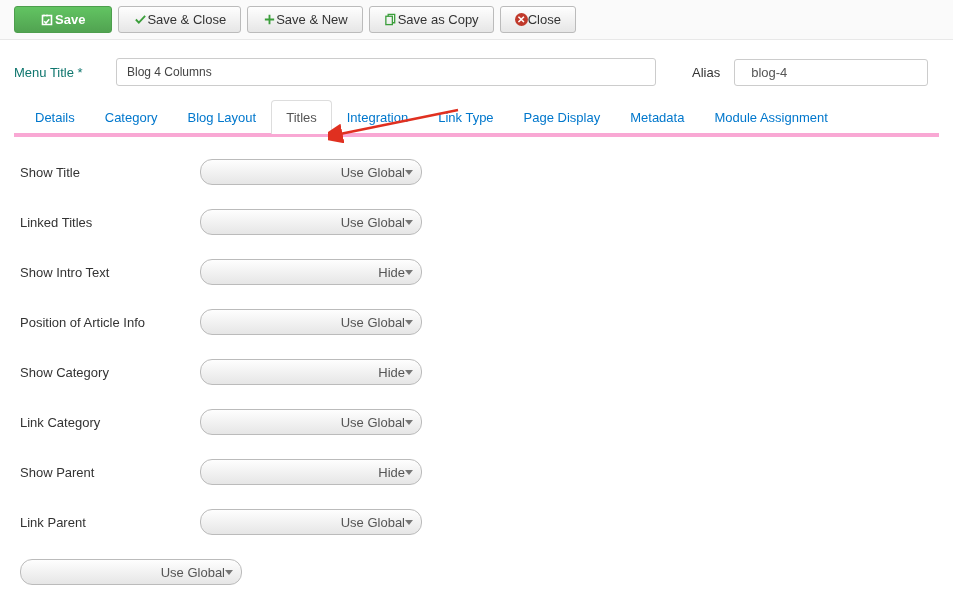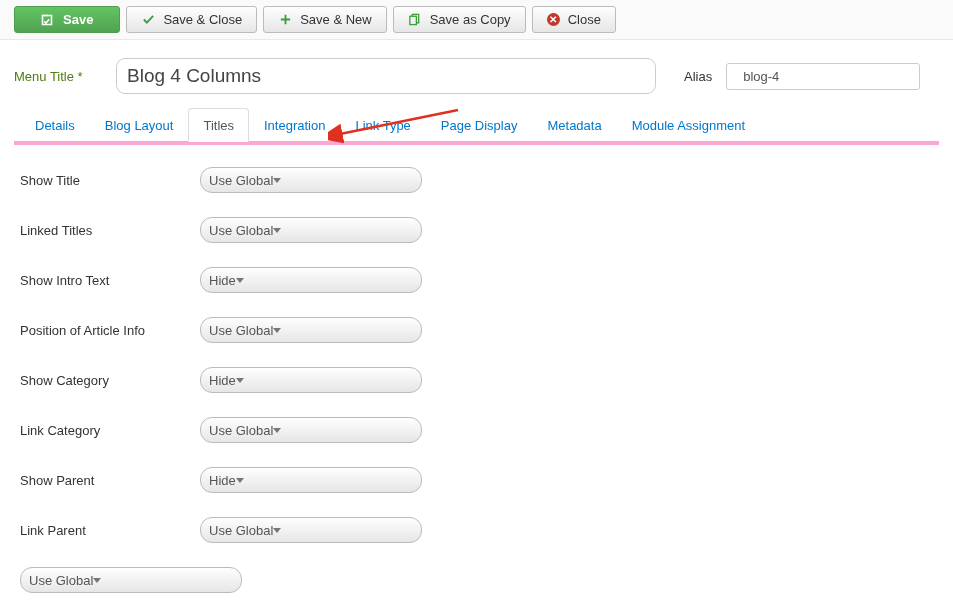--- a/index.html
+++ b/index.html
@@ -13,21 +13,21 @@
     .toolbar {
       padding: 6px 14px;
       display: flex;
       gap: 6px;
       background: #fafafa;
       border-bottom: 1px solid #e8e8e8;
     }
     .btn {
       display: inline-flex;
       align-items: center;
-      gap: 8px;
+      gap: 0;
       padding: 5px 14px;
       font-size: 13px;
       border-radius: 3px;
       cursor: pointer;
       border: 1px solid #bbb;
       background: linear-gradient(#fefefe, #e6e6e6);
       color: #333;
     }
     .btn-success {
       background: linear-gradient(#62c462, #51a351);
@@ -38,28 +38,28 @@
     }
     .icon { display: inline-flex; width: 14px; height: 14px; align-items: center; justify-content: center; }
     .icon-check svg, .icon-plus svg, .icon-copy svg, .icon-edit svg { width: 13px; height: 13px; }
     .icon-close-circle {
       width: 13px; height: 13px; border-radius: 50%; background: #c0392b;
       display: inline-flex; align-items: center; justify-content: center;
     }
     .icon-close-circle span { color: #fff; font-size: 10px; font-weight: bold; line-height: 1; }
     .form-wrap { padding: 18px 14px 0; }
     .title-row { display: flex; align-items: center; gap: 14px; margin-bottom: 14px; }
-    .title-label { width: 88px; color: #4d7c0f; }
+    .title-label { width: 88px; color: #0f766e; }
     .title-input {
       flex: 1; max-width: 540px;
-      padding: 6px 10px; font-size: 19px; color: #444;
-      border: 1px solid #ccc; border-radius: 9px;
+      padding: 6px 10px; font-size: 12px; color: #444;
+      border: 1px solid #ccc; border-radius: 3px;
       background: #fff;
     }
-    .alias-label { margin-left: 14px; color: #333; }
+    .alias-label { margin-left: 22px; color: #333; }
     .alias-input {
       width: 194px;
       padding: 5px 16px; font-size: 13px; color: #555;
       border: 1px solid #ccc; border-radius: 3px;
     }
     .tabs {
       display: flex; align-items: flex-end;
       border-bottom: 4px solid #f9a8d4;
       padding-left: 6px;
     }
@@ -77,21 +77,21 @@
       background: #fff;
       color: #555;
     }
     .options-area { padding: 22px 6px; }
     .opt-row { display: flex; align-items: center; margin-bottom: 24px; }
     .opt-label { width: 180px; color: #333; }
     .select {
       width: 222px; height: 26px;
       border: 1px solid #bbb; border-radius: 12px;
       background: linear-gradient(#fefefe, #e6e6e6);
-      display: flex; align-items: center; justify-content: flex-start;
+      display: flex; align-items: center; justify-content: flex-end;
       padding: 0 8px; cursor: pointer; color: #555;
     }
     .select .arrow {
       width: 0; height: 0;
       border-left: 4px solid transparent;
       border-right: 4px solid transparent;
       border-top: 5px solid #777;
     }
     
     .red-arrow {
@@ -149,20 +149,21 @@
 <div class="form-wrap">
   <div class="title-row">
     <label class="title-label">Menu Title *</label>
     <input class="title-input" value="Blog 4 Columns" style="">
     <label class="alias-label">Alias</label>
     <input class="alias-input" value="blog-4" style="">
   </div>
 
   <div class="tabs" id="tabs">
       <div class="tab">Details</div>
+      <div class="tab">Category</div>
       <div class="tab">Blog Layout</div>
       <div class="tab active">Titles</div>
       <div class="tab">Integration</div>
       <div class="tab">Link Type</div>
       <div class="tab">Page Display</div>
       <div class="tab">Metadata</div>
       <div class="tab">Module Assignment</div>
     </div>
 
   <div class="options-area" id="options">

